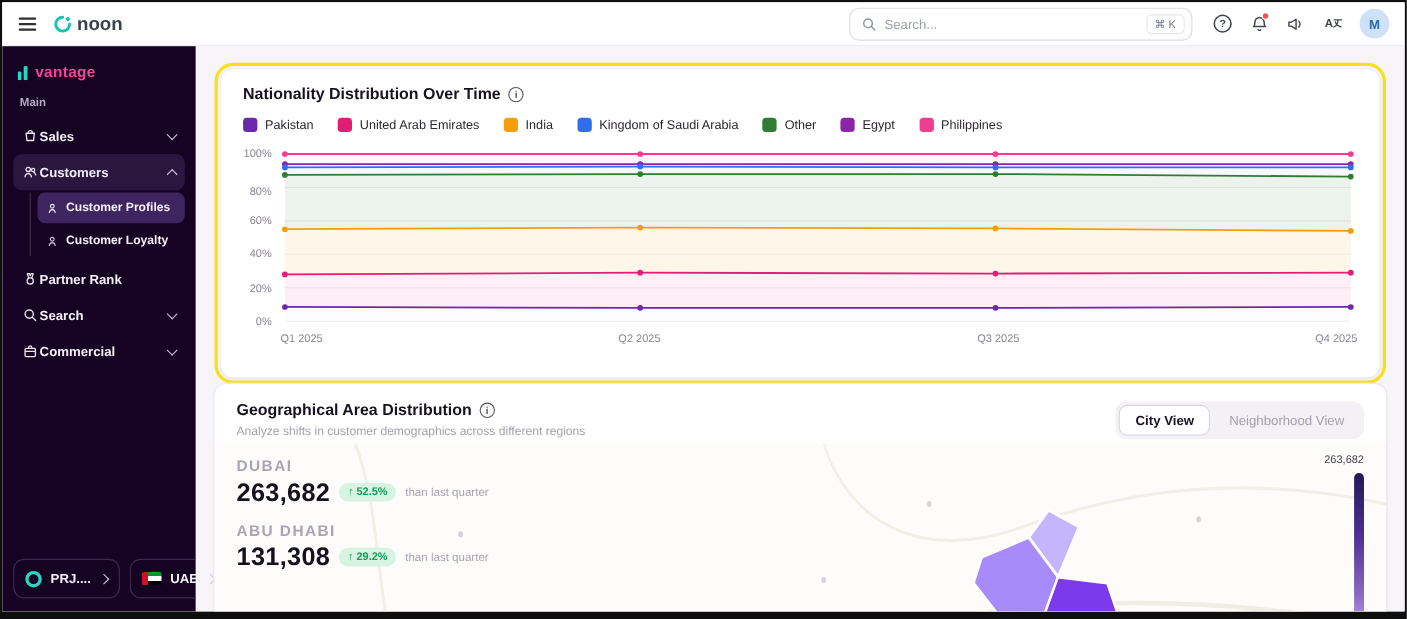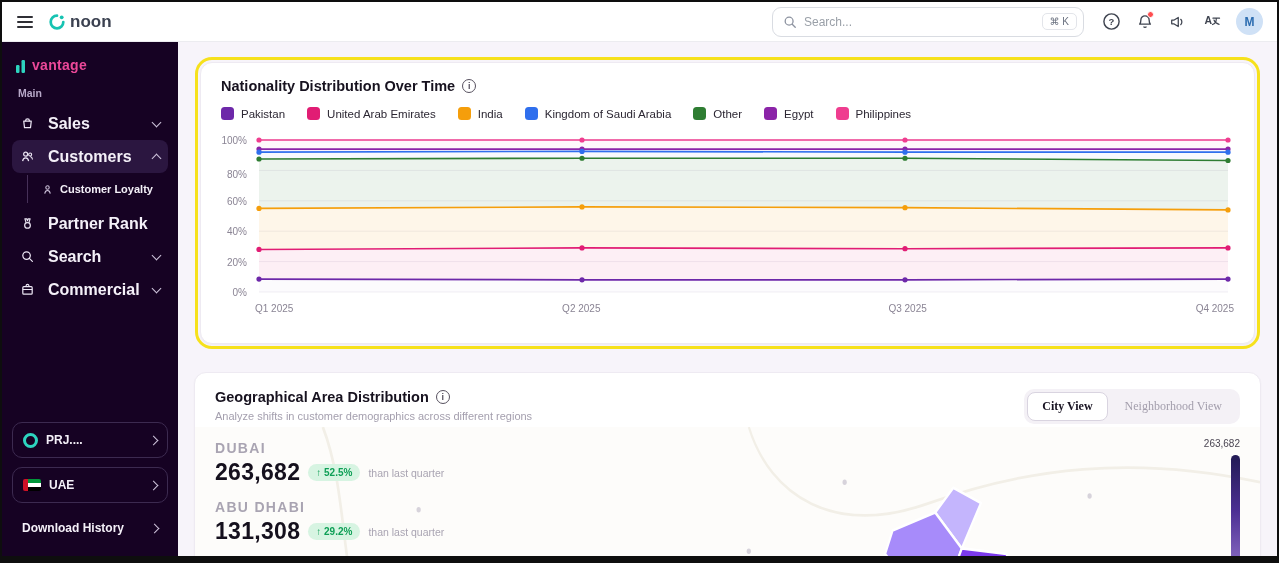--- a/index.html
+++ b/index.html
@@ -36,47 +36,47 @@
 
   
   .shell { flex:1; display:flex; min-height:0; }
 
   
   .sidebar { width:176px; min-width:176px; background:#160223; color:#f4f0f8;
              padding:12px 10px 12px; display:flex; flex-direction:column; }
   .brand { display:flex; align-items:flex-end; gap:3px; padding:2px 4px 12px; }
   .brand-text { font-size:14px; font-weight:bold; letter-spacing:.3px; color:#ec4899; }
   .section-label { font-size:10.5px; color:#b7a8c8; font-weight:bold; padding:2px 6px 8px; }
-  .nav-item { display:flex; align-items:center; gap:13px; height:33px; padding:0 8px;
-              border-radius:8px; font-size:16px; font-weight:bold; cursor:pointer; }
+  .nav-item { display:flex; align-items:center; gap:1px; height:33px; padding:0 8px;
+              border-radius:8px; font-size:12px; font-weight:bold; cursor:pointer; }
   .nav-item .lbl, .sub-item .lbl, .pill .lbl, .plain-item .lbl { flex:1; }
   .nav-item.active { background:#2b1640; }
   .subnav { margin:2px 0 4px 15px; border-left:1px solid #463058; padding-left:6px;
             display:flex; flex-direction:column; gap:2px; }
   .sub-item { display:flex; align-items:center; gap:6px; height:28px; padding:0 7px;
               border-radius:7px; font-size:11px; font-weight:bold; cursor:pointer; }
   .sub-item.active { background:#3e2560; }
   .chev { width:7px; height:7px; border-right:1.7px solid #cfc4dc; border-bottom:1.7px solid #cfc4dc;
           flex:none; }
   .chev.down { transform:rotate(45deg); margin-top:-3px; }
   .chev.up { transform:rotate(-135deg); margin-top:3px; }
   .chev.right { transform:rotate(-45deg); }
-  .sidebar-footer { margin-top:auto; display:flex; flex-direction:column; gap:9px; }
+  .sidebar-footer { margin-top:auto; display:flex; flex-direction:row; gap:9px; }
   .pill { display:flex; align-items:center; gap:8px; height:36px; padding:0 10px;
           border:1px solid #3c2a50; border-radius:10px; font-size:12px; font-weight:bold; cursor:pointer; }
   .prj-dot { width:15px; height:15px; border-radius:50%; border:3px solid #2dd4bf; flex:none; }
   .flag { width:18px; height:12px; border-radius:2px; flex:none;
           background: linear-gradient(90deg,#ce1126 0 30%, rgba(0,0,0,0) 30%),
                       linear-gradient(180deg,#009639 0 33%, #ffffff 33% 66%, #000 66%); }
   .plain-item { display:flex; align-items:center; gap:8px; height:32px; padding:0 10px;
                 font-size:12px; font-weight:bold; cursor:pointer; }
 
   
   .main { flex:1; background:#f7f4fa; padding:14px 16px; overflow:hidden;
-          display:flex; flex-direction:column; gap:28px; min-width:0; }
+          display:flex; flex-direction:column; gap:4px; min-width:0; }
   .card { background:#fff; border:1px solid #eeeaf2; border-radius:12px;
           box-shadow:0 1px 2px rgba(20,10,40,.04); }
   .nat-card { padding:15px 20px 8px; outline:3px solid #f6e11c; outline-offset:2px;
               margin:6px 6px 0; flex:none; }
   .card-title-row { display:flex; align-items:center; gap:7px; }
   .card-title { font-size:14.5px; font-weight:bold; color:#17121f; }
   .info { width:14px; height:14px; border:1.3px solid #57515f; border-radius:50%; font-size:9px;
           color:#57515f; display:inline-flex; align-items:center; justify-content:center;
           font-weight:bold; cursor:pointer; background:none; }
   .card-sub { font-size:11px; color:#a49fae; margin-top:5px; }
@@ -95,21 +95,21 @@
   .x0 { left:0; } .x1 { left:33.33%; transform:translateX(-50%); }
   .x2 { left:66.66%; transform:translateX(-50%); } .x3 { right:0; }
 
   
   .geo-card { position:relative; height:330px; flex:none; padding:16px 20px; overflow:hidden; }
   .map-svg { position:absolute; left:0; right:0; top:54px; width:100%; height:276px; }
   .geo-header { position:relative; z-index:2; display:flex; justify-content:space-between;
                 align-items:flex-start; }
   .toggle { display:flex; background:#f4f1f6; border-radius:10px; padding:3px; gap:2px; }
   .tg { border:1px solid transparent; background:transparent; font-size:12px; color:#a39eac;
-        padding:6px 14px; border-radius:8px; cursor:pointer; font-family:Liberation Serif, serif; }
+        padding:6px 14px; border-radius:8px; cursor:pointer; font-family:Liberation Sans, sans-serif; }
   .tg.active { background:#fff; border:1px solid #d9d4e0; color:#171221; font-weight:bold; }
   .geo-body { position:relative; z-index:2; margin-top:16px; }
   .cities { display:flex; flex-direction:column; gap:13px; width:320px; }
   .city-name { font-size:14px; letter-spacing:1.3px; color:#a9a4b2; font-weight:bold; }
   .city-row { display:flex; align-items:center; gap:8px; margin-top:3px; }
   .city-val { font-size:23px; font-weight:bold; color:#15101d; letter-spacing:.3px; }
   .badge.up { background:#d7f4e2; color:#0e9f56; font-size:10px; font-weight:bold;
               padding:3px 8px; border-radius:10px; white-space:nowrap; }
   .city-note { font-size:10.5px; color:#a9a4b2; }
   .scale { position:absolute; right:0; top:-2px; display:flex; flex-direction:column;
@@ -202,20 +202,27 @@
             <circle cx="6" cy="5.5" r="2.1" fill="none" stroke="#ece6f4" stroke-width="1.3"></circle>
             <path d="M2.8 13c.3-2.3 1.7-3.6 3.2-3.6s2.9 1.3 3.2 3.6" fill="none" stroke="#ece6f4" stroke-width="1.3"></path>
             <circle cx="10.8" cy="5.9" r="1.6" fill="none" stroke="#ece6f4" stroke-width="1.2"></circle>
             <path d="M10.8 8c1.3.2 2.3 1.4 2.6 3.2" fill="none" stroke="#ece6f4" stroke-width="1.2"></path>
           </svg>
           <span class="lbl">Customers</span>
           <span class="chev up"></span>
         </div>
 
         <div class="subnav">
+          <div class="sub-item active">
+            <svg width="13" height="13" viewBox="0 0 16 16">
+              <circle cx="8" cy="5.5" r="2.1" fill="none" stroke="#ece6f4" stroke-width="1.3"></circle>
+              <path d="M4.6 13c.4-2.4 1.8-3.7 3.4-3.7s3 1.3 3.4 3.7" fill="none" stroke="#ece6f4" stroke-width="1.3"></path>
+            </svg>
+            <span class="lbl">Customer Profiles</span>
+          </div>
           <div class="sub-item">
             <svg width="13" height="13" viewBox="0 0 16 16">
               <circle cx="8" cy="5.5" r="2.1" fill="none" stroke="#cfc4dc" stroke-width="1.3"></circle>
               <path d="M4.6 13c.4-2.4 1.8-3.7 3.4-3.7s3 1.3 3.4 3.7" fill="none" stroke="#cfc4dc" stroke-width="1.3"></path>
             </svg>
             <span class="lbl">Customer Loyalty</span>
           </div>
         </div>
 
         <div class="nav-item">

